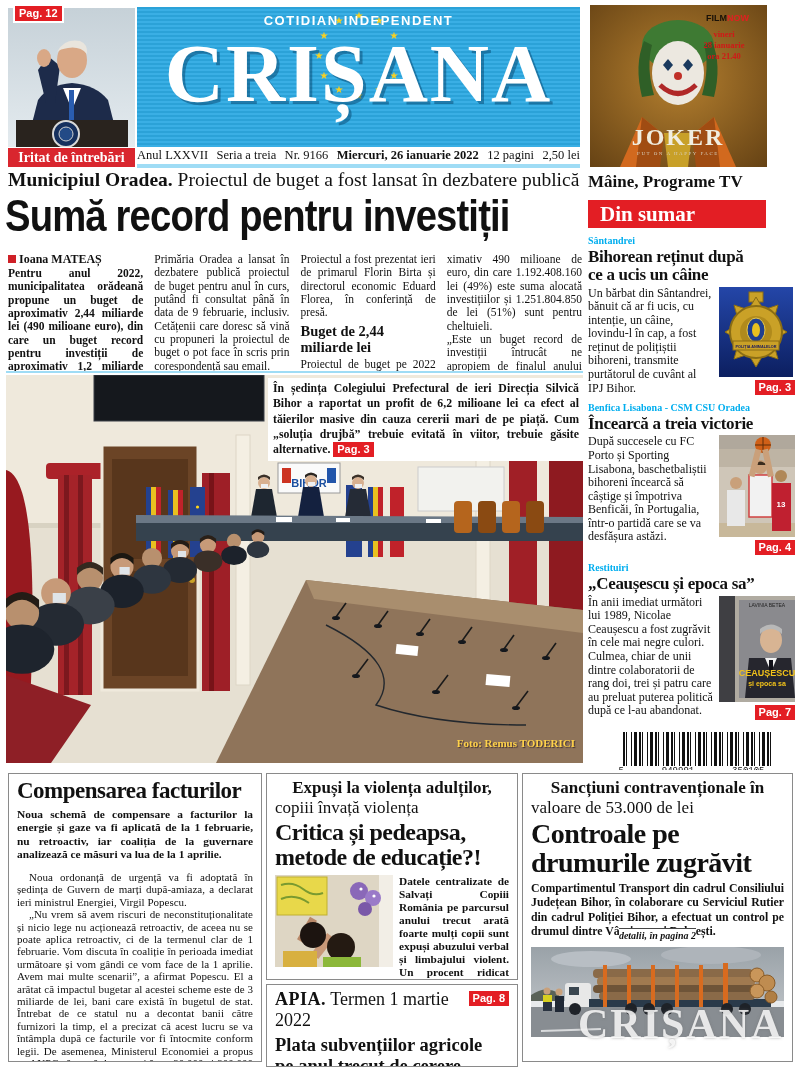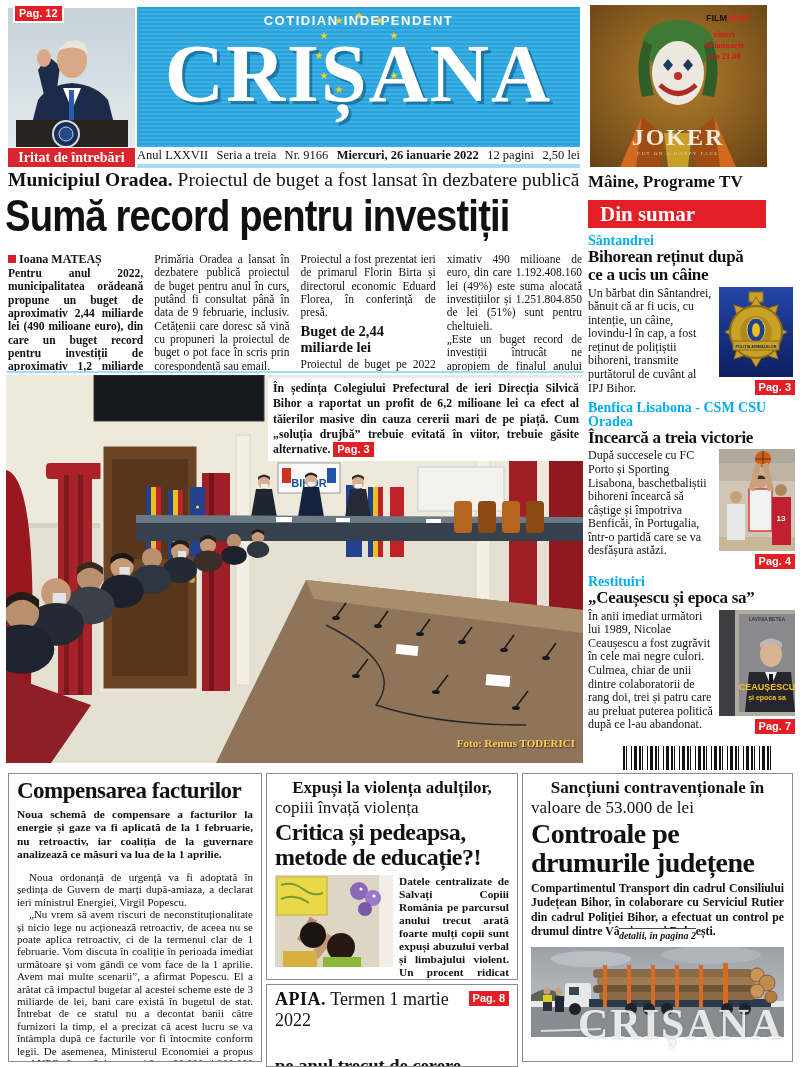--- a/index.html
+++ b/index.html
@@ -46,21 +46,21 @@
         padding:3px 5px;font-weight:bold;font-size:11.8px;line-height:1.3;text-align:justify;}
   #photo-credit{position:absolute;right:8px;bottom:14px;color:#ffd24a;font-weight:bold;
         font-size:11px;text-shadow:1px 1px 1px #433;}
   
   #sidebar{left:588px;top:0;width:207px;height:770px;overflow:hidden;}
   #poster{margin:5px 0 0 2px;width:177px;height:162px;display:block;}
   #tvline{margin-top:5px;font-size:17px;font-weight:bold;}
   #dinsumar{margin-top:8px;width:166px;height:26px;background:#e31e24;color:#fff;
         font-size:21px;font-weight:bold;padding:2px 0 0 12px;}
   .sb-item{margin-top:6px;}
-  .sb-kicker{color:#00aeef;font-weight:bold;font-size:14px;line-height:14px;}
+  .sb-kicker{color:#00aeef;font-weight:bold;font-size:10px;line-height:14px;}
   .sb-title{font-size:17px;font-weight:bold;line-height:1.08;letter-spacing:-0.3px;}
   .sb-row{display:flex;gap:5px;margin-top:2px;}
   .sb-body{flex:1;font-size:12px;line-height:1.13;}
   .sb-imgcol{width:76px;text-align:right;}
   .sb-imgcol svg{display:block;}
   .sb-imgcol .pbadge{margin-top:2px;}
   #barcode-wrap{margin:12px auto 0;width:158px;text-align:center;}
   #barcode-bars{height:34px;margin-left:10px;
      background:repeating-linear-gradient(90deg,#111 0 2px,#fff 2px 3px,#111 3px 4px,
       #fff 4px 8px,#111 8px 9px,#fff 9px 11px,#111 11px 14px,#fff 14px 16px);}
@@ -515,27 +515,27 @@
       <rect x="8" y="76" width="34" height="16" fill="#d8b040"></rect>
     </svg>
     <div class="mbody">Datele centralizate de Salvați Copiii România pe parcursul anului trecut arată foarte mulți copii sunt expuși abuzului verbal și limbajului violent. Un procent ridicat spun că profesorii îi ceartă atunci când greșesc, ceea ce arată prevalența metodelor pedagogice critice și punitive.</div>
   </div>
 
 </div>
 
 <div class="abs bbox" id="apia-box">
   <span class="pbadge">Pag. 8</span>
   <div id="apia-line"><b>APIA.</b><span> Termen 1 martie 2022</span></div>
-  <h2><br><span>pe anul trecut de cerere</span></h2>
+  <h2><span>Plata subvențiilor agricole</span><br><span>pe anul trecut de cerere</span></h2>
 </div>
 
 <div class="abs bbox" id="box-c">
   <div class="kick1">Sancțiuni contravenționale în</div>
   <div class="kick2">valoare de 53.000 de lei</div>
-  <h2><span>Controale pe</span><br><span>drumurile județene</span></h2>
+  <h2><span>Controale pe</span><br><span>drumurile zugrăvit</span></h2>
   <p class="lead">Compartimentul Transport din cadrul Consiliului Județean Bihor, în colaborare cu Serviciul Rutier din cadrul Poliției Bihor, a efectuat un control pe drumul dintre Vârciorog și Dobrești.</p>
   <div class="det-wrap"><span class="details">detalii, în pagina 2</span></div>
   <svg class="cphoto" width="253" height="90" viewBox="0 0 253 90">
     <defs>
         <linearGradient id="sky" x1="0" y1="0" x2="0" y2="1">
       <stop offset="0" stop-color="#9aa2a8"></stop>
           <stop offset="1" stop-color="#c8ccd0"></stop>
         </linearGradient>
       </defs>
     <rect width="253" height="90" fill="url(#sky)"></rect>

